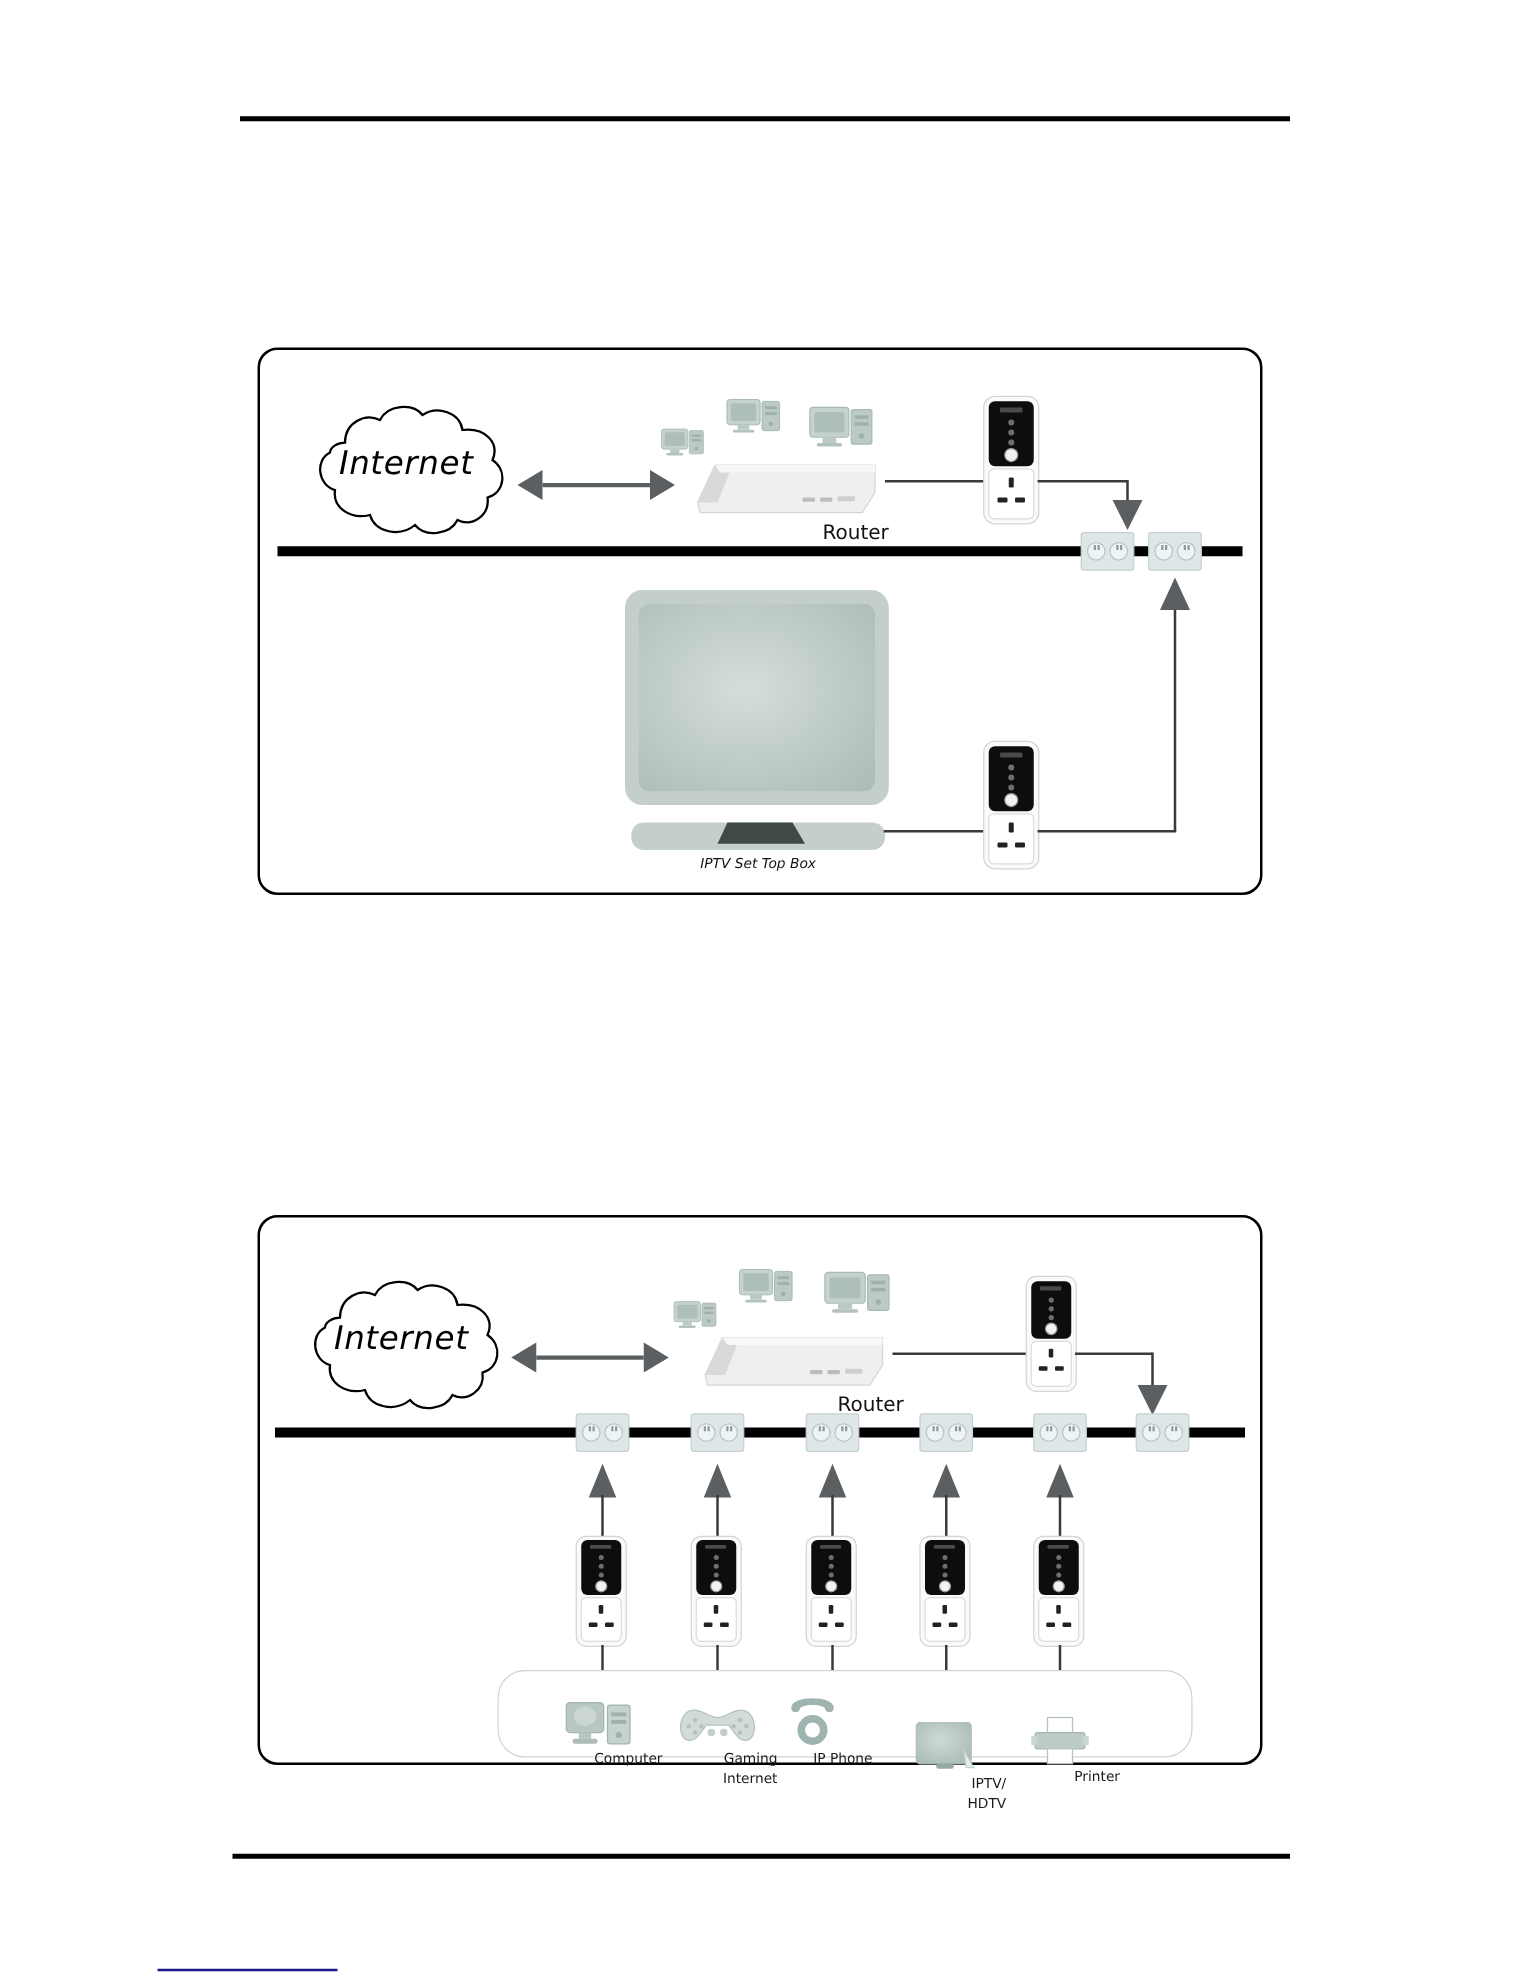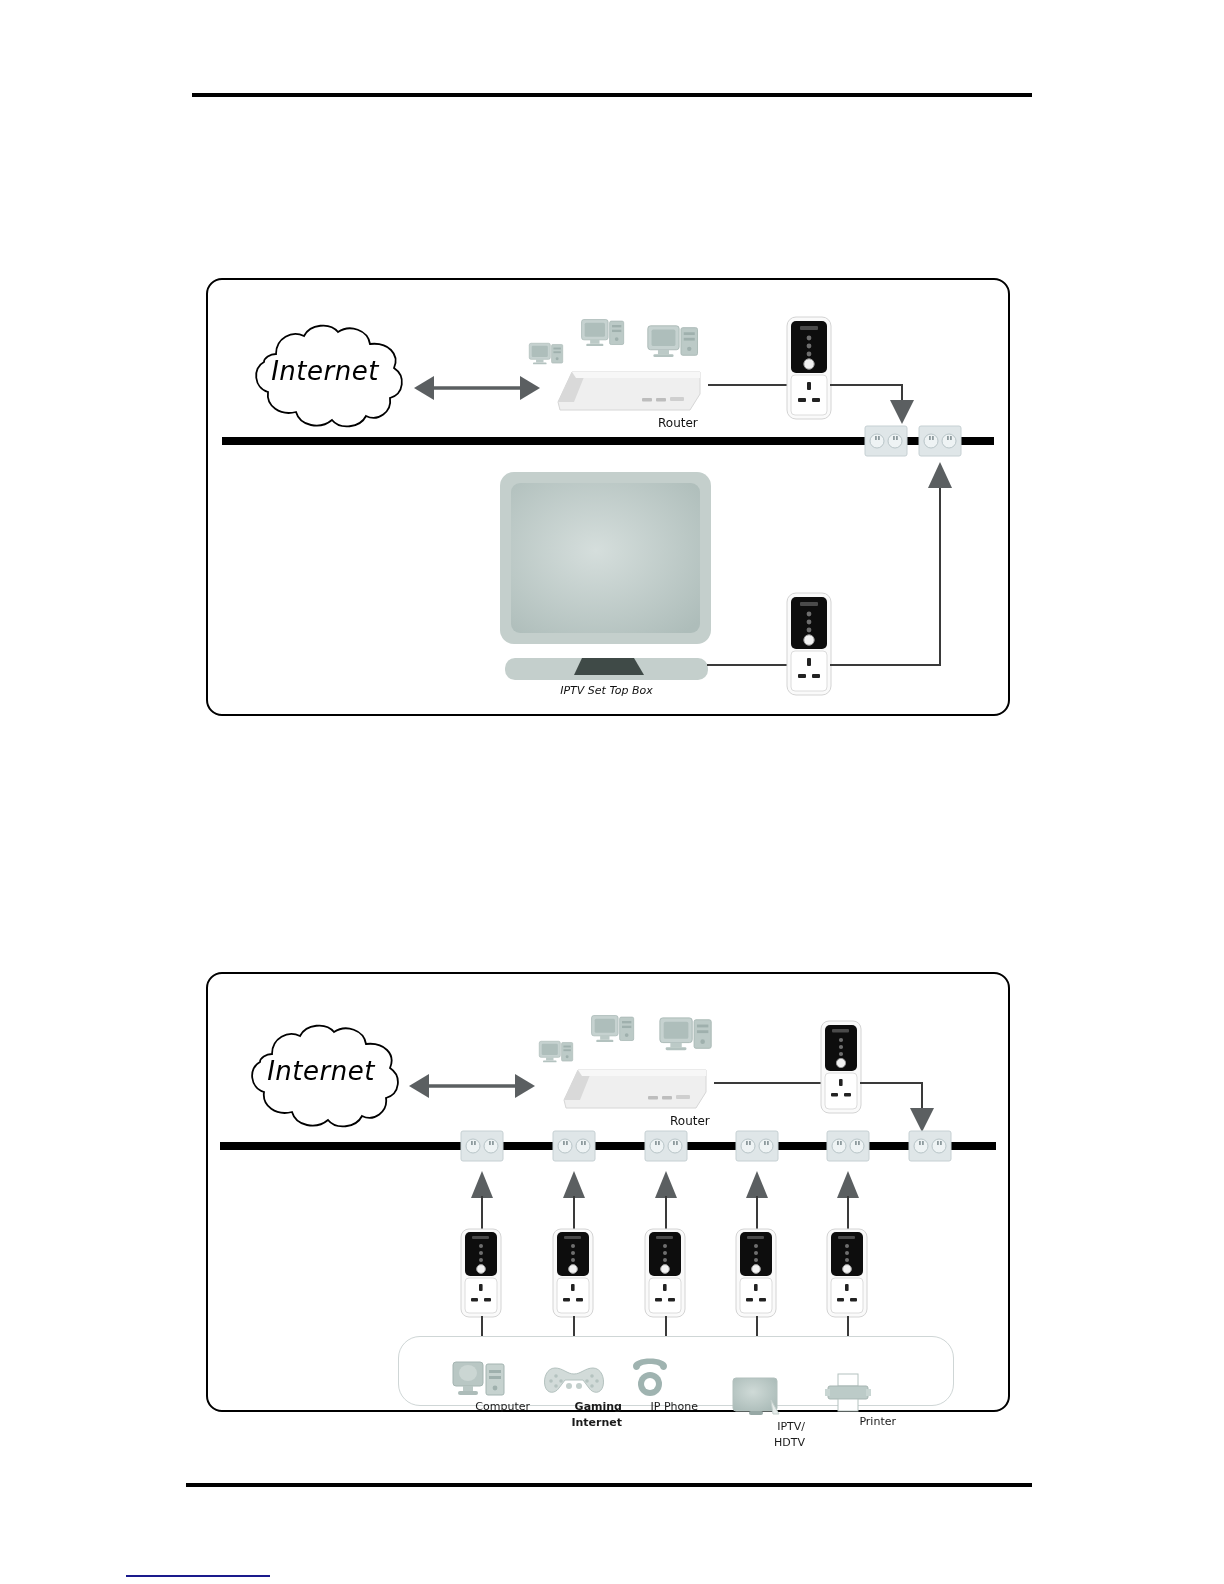--- a/index.html
+++ b/index.html
@@ -19,21 +19,21 @@
 
   .dg{position:absolute;}
 
   
   .powerbus{position:absolute;height:8px;background:#000;}
 
   
   .cloud-wrap{position:absolute;}
   .cloud-label{position:absolute;width:100%;text-align:center;font-size:26px;letter-spacing:.5px;color:#000;
      font-family:"DejaVu Sans",sans-serif;font-style:italic;}
-  .router-label{position:absolute;font-size:12px;color:#111;white-space:nowrap;font-family:"DejaVu Sans",sans-serif;}
+  .router-label{position:absolute;font-size:16px;color:#111;white-space:nowrap;font-family:"DejaVu Sans",sans-serif;}
 
   
   .wire{position:absolute;background:#3a3a3a;}
   .wire.h{height:1.6px;}
   .wire.v{width:1.6px;}
 
   
   .tv-label{position:absolute;font-size:11px;color:#111;white-space:nowrap;text-align:center;}
 
   
@@ -442,21 +442,21 @@
           <rect x="34" y="4" width="18" height="31" rx="2" fill="#c6d2cf" stroke="#a4b4b1"></rect>
           <rect x="37" y="10" width="12" height="3" fill="#9fb0ad"></rect>
           <rect x="37" y="16" width="12" height="3" fill="#9fb0ad"></rect>
           <circle cx="43" cy="28" r="2.4" fill="#9fb0ad"></circle>
         </svg>
       </div>
       <div class="dev-cap">Computer</div>
       <div class="dev-cap"></div>
     </div>
 
-    <div class="dev-cell" style="left:318px;top:368px;font-weight:bold;">
+    <div class="dev-cell" style="left:318px;top:368px;">
       <div class="dev-ico">
         <svg width="62" height="36" viewBox="0 0 62 36">
           <path d="M12,6 C4,6 0,16 2,24 C4,32 12,32 16,26 L22,18 L40,18 L46,26
                    C50,32 58,32 60,24 C62,16 58,6 50,6 C42,6 38,12 31,12 C24,12 20,6 12,6 Z" fill="#d2dbd9" stroke="#b4c2bf"></path>
           <circle cx="13" cy="14" r="1.8" fill="#b4c2bf"></circle>
             <circle cx="18" cy="19" r="1.8" fill="#b4c2bf"></circle>
           <circle cx="8" cy="19" r="1.8" fill="#b4c2bf"></circle>
             <circle cx="13" cy="24" r="1.8" fill="#b4c2bf"></circle>
           <circle cx="49" cy="14" r="1.8" fill="#b4c2bf"></circle>
             <circle cx="54" cy="19" r="1.8" fill="#b4c2bf"></circle>

